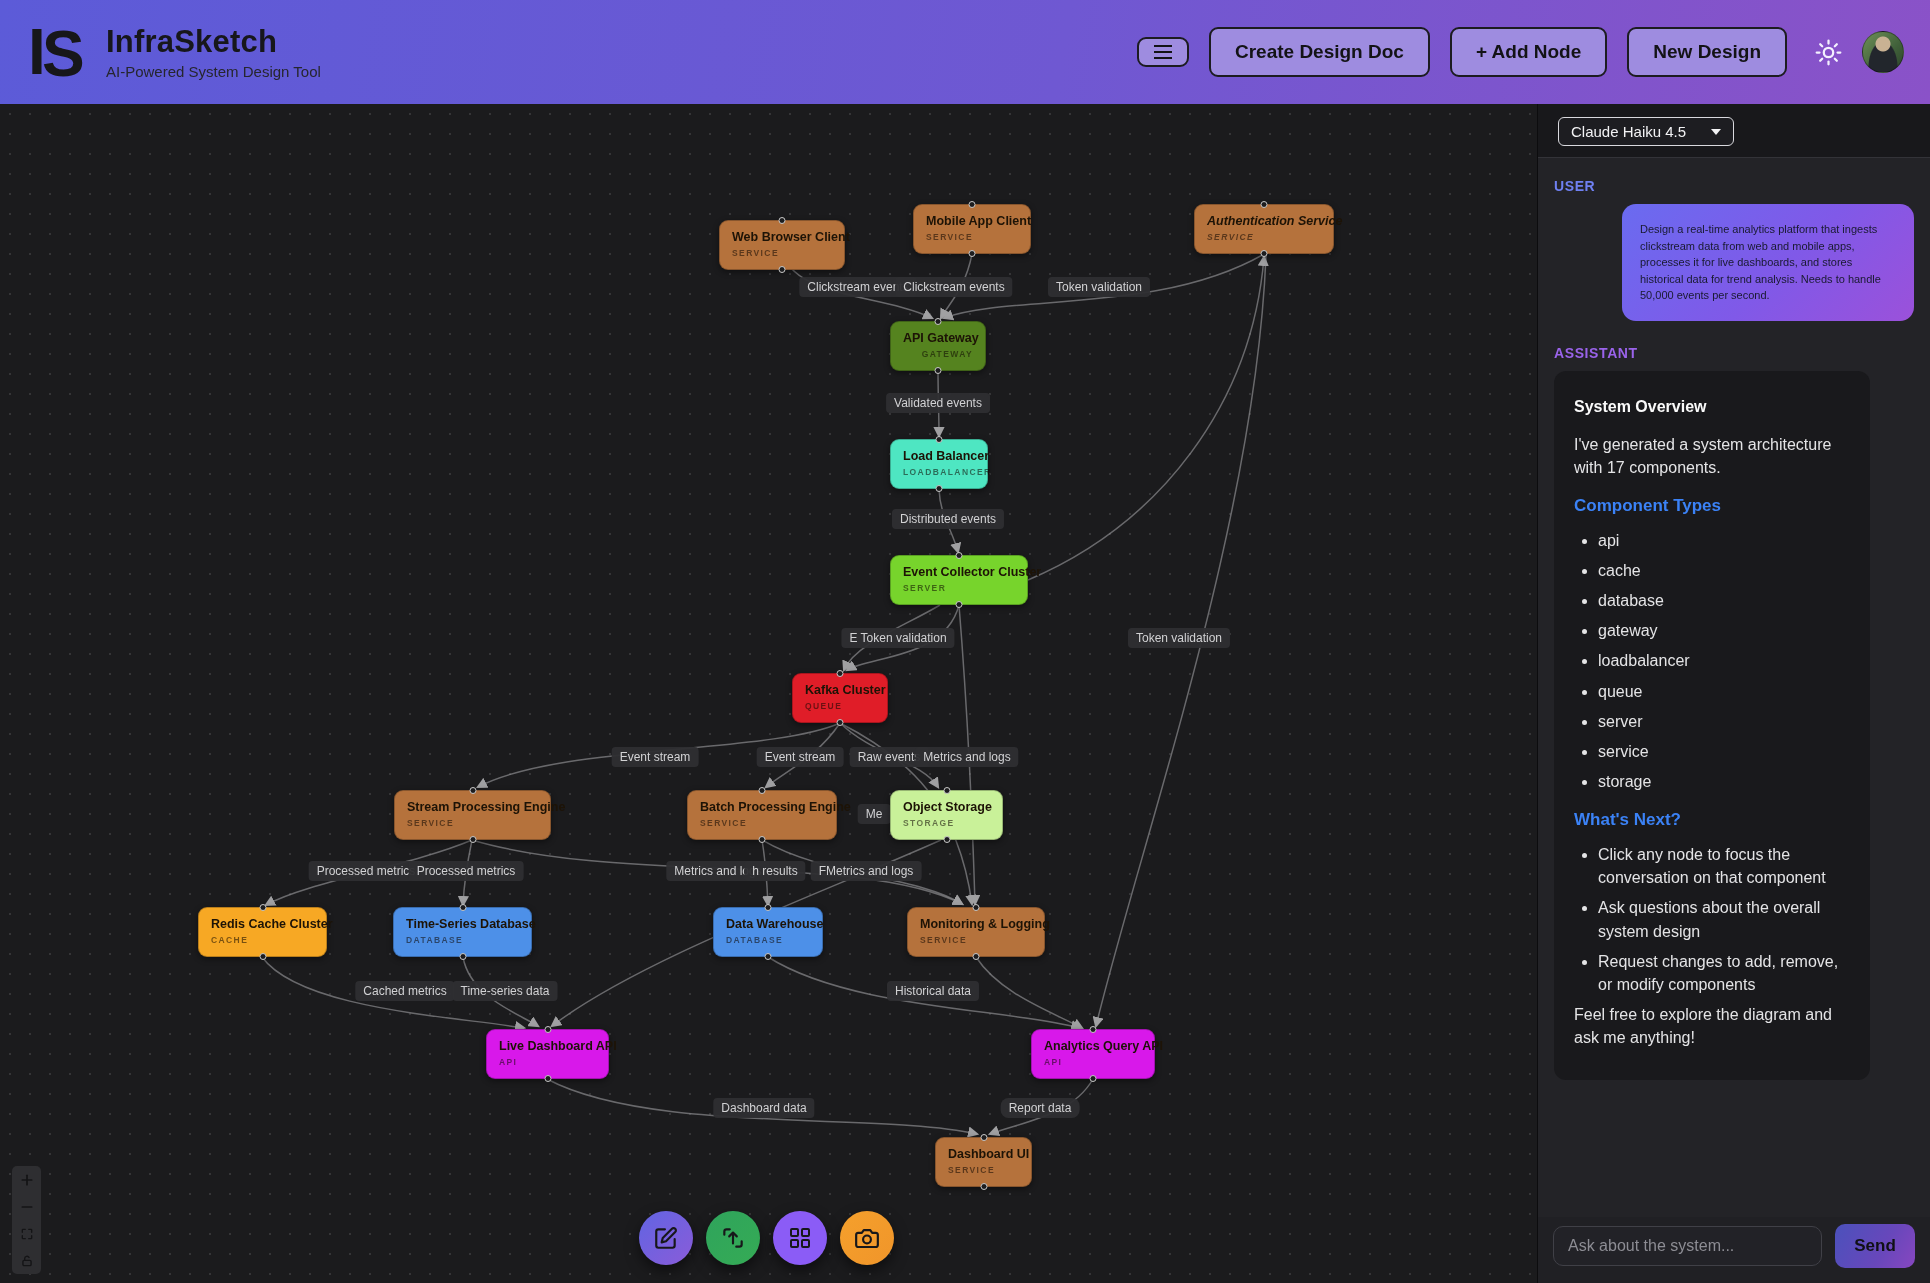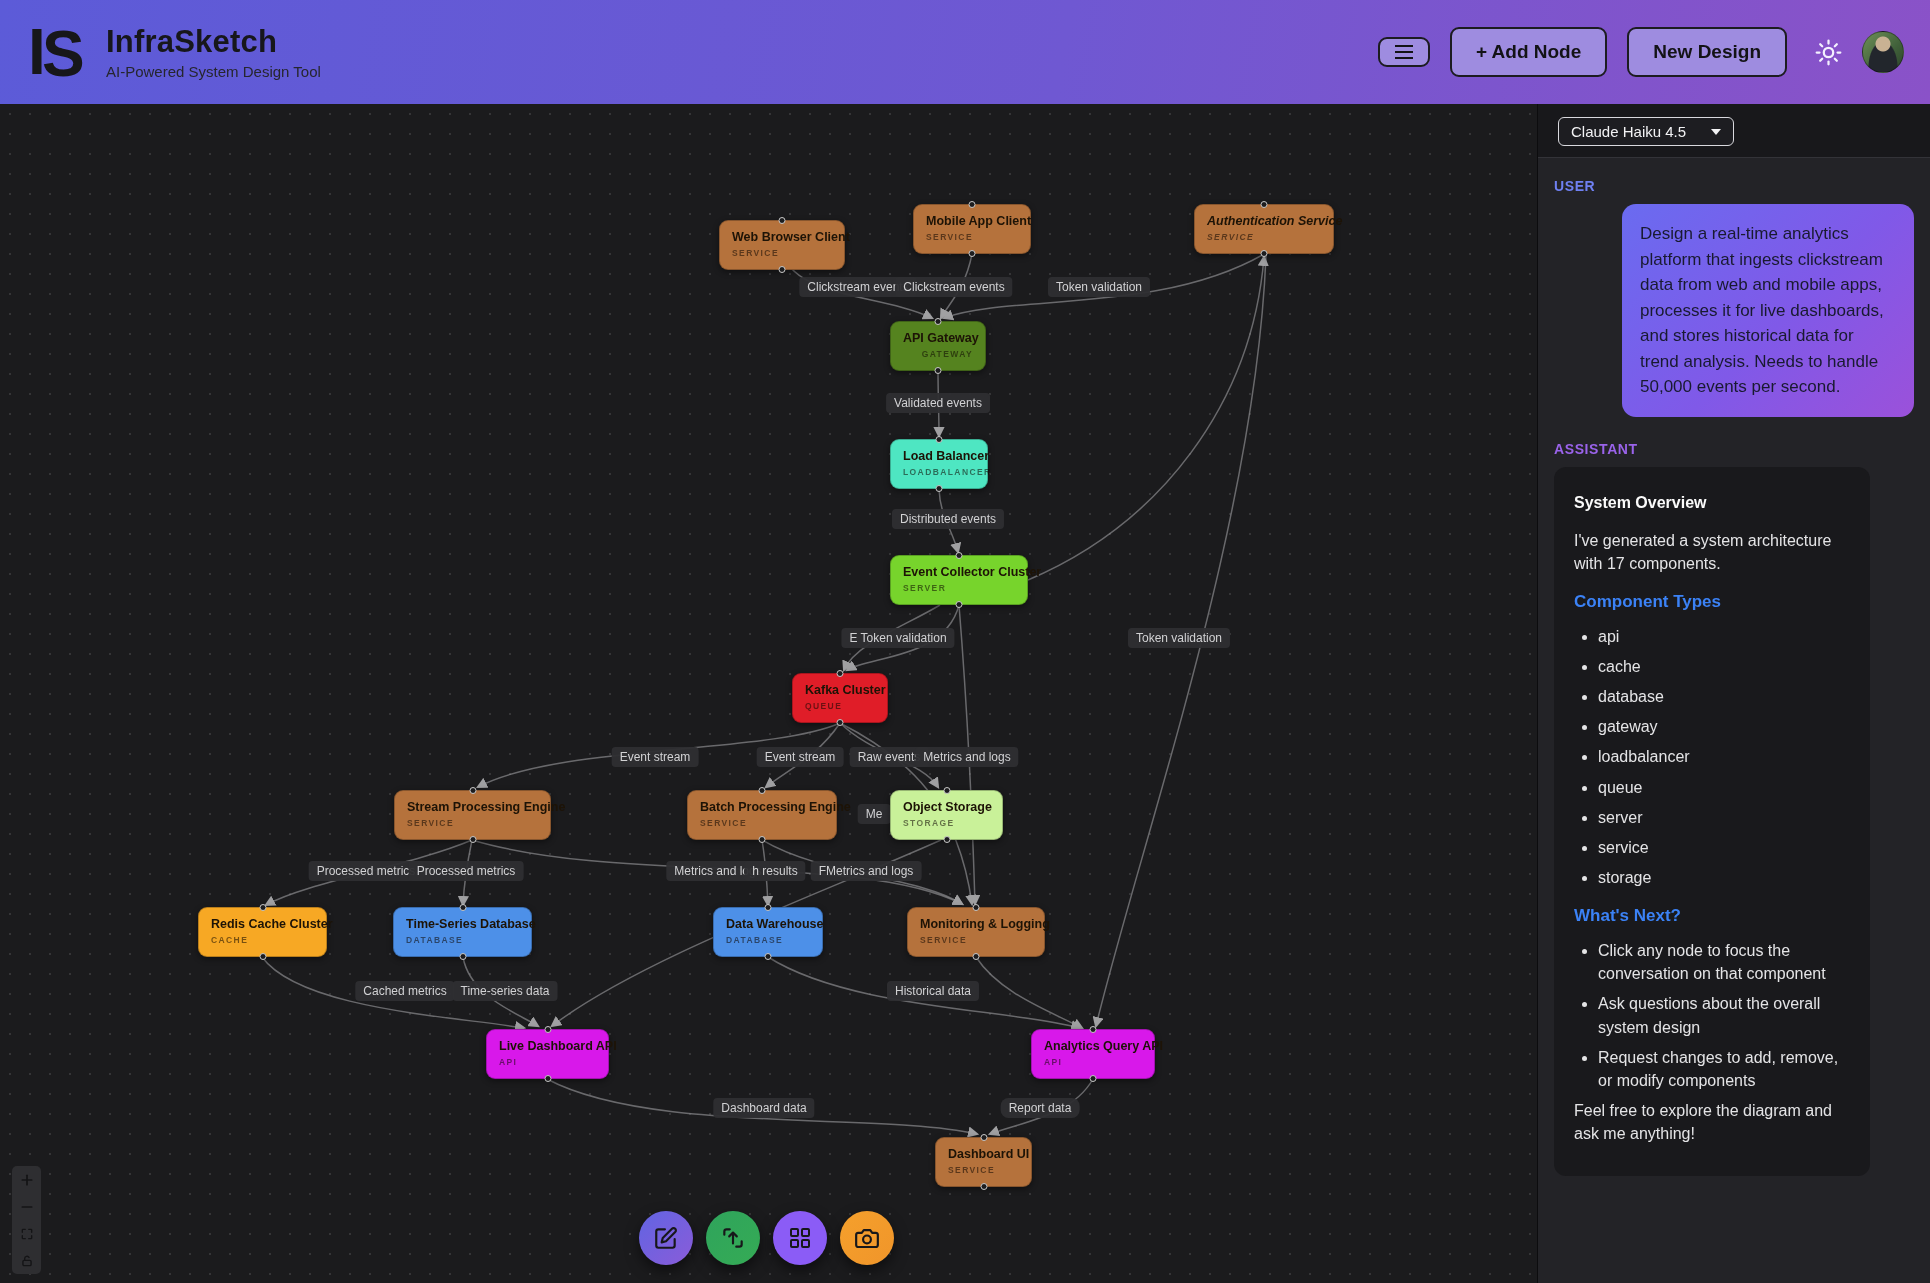--- a/index.html
+++ b/index.html
@@ -76,21 +76,21 @@
     color:#f2f2f4; font-size:15px; cursor:pointer; }
   .caret { width:0; height:0; border-left:5px solid transparent; border-right:5px solid transparent;
     border-top:6px solid #f2f2f4; }
   .messages { position:absolute; left:0; top:54px; width:100%; bottom:66px;
     padding:20px 16px; overflow:hidden; }
   .role-label { font-size:14px; font-weight:700; letter-spacing:.6px; margin-bottom:10px; }
   .role-user { color:#6f80f2; }
   .role-assistant { color:#9a63ea; margin-top:24px; }
   .user-bubble { margin-left:auto; width:292px; border-radius:14px; padding:17px 18px;
     background:linear-gradient(135deg,#6a6bf0 0%,#8059e8 55%,#9b51da 100%);
-    color:#191a30; font-size:17px; line-height:1.5; }
+    color:#191a30; font-size:11px; line-height:1.5; }
   .asst-card { width:316px; border-radius:12px; padding:18px 20px 20px;
     background:#19191c; color:#e4e4e6; font-size:16px; line-height:1.45; }
   .asst-card h3 { color:#fafafa; font-size:16px; font-weight:700; margin:6px 0 15px; }
   .asst-card h4 { color:#3b82f6; font-size:17px; font-weight:700; margin:15px 0 10px; }
   .asst-card p { margin:4px 0 10px; }
   .asst-card ul { margin:0 0 6px 0; padding-left:24px; }
   .asst-card li { margin-bottom:7px; }
   .input-bar { position:absolute; left:0; bottom:0; width:100%; height:66px; background:#202024;
     display:flex; align-items:center; gap:13px; padding:0 15px 8px; }
   .ask-input { flex:1; height:40px; background:#222227; border:1.5px solid #404047;
@@ -111,20 +111,21 @@
     </div>
     <div>
       <div class="brand-title">InfraSketch</div>
       <div class="brand-sub">AI-Powered System Design Tool</div>
     </div>
   </div>
   <div class="header-right">
     <button class="hbtn square">
       <span class="burger"></span>
     </button>
+    <button class="hbtn">Create Design Doc</button>
     <button class="hbtn">+ Add Node</button>
     <button class="hbtn">New Design</button>
     <button class="sun-btn">
       <svg width="27" height="27" viewBox="0 0 24 24" fill="none" stroke="#f4f1ff" stroke-width="2" stroke-linecap="round">
         <circle cx="12" cy="12" r="4.2"></circle>
         <line x1="12" y1="1.5" x2="12" y2="4"></line>
           <line x1="12" y1="20" x2="12" y2="22.5"></line>
         <line x1="1.5" y1="12" x2="4" y2="12"></line>
           <line x1="20" y1="12" x2="22.5" y2="12"></line>
         <line x1="4.6" y1="4.6" x2="6.4" y2="6.4"></line>
@@ -393,13 +394,17 @@
       <h4>What's Next?</h4>
       <ul id="whats-next-list">
           <li>Click any node to focus the conversation on that component</li>
           <li>Ask questions about the overall system design</li>
           <li>Request changes to add, remove, or modify components</li>
         </ul>
       <p>Feel free to explore the diagram and ask me anything!</p>
     </div>
   </div>
 
+  <div class="input-bar">
+    <input class="ask-input" type="text" placeholder="Ask about the system..." style="">
+    <button class="send-btn">Send</button>
+  </div>
 </div>
 
 </body></html>

